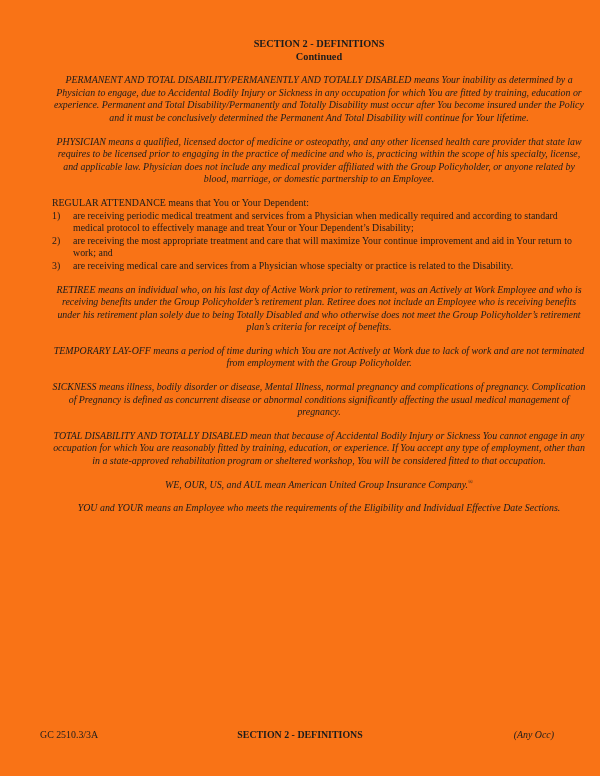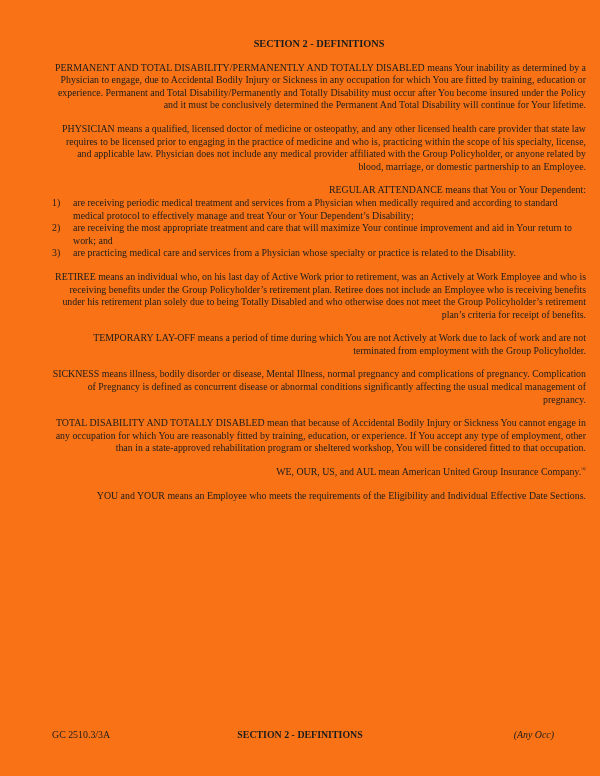--- a/index.html
+++ b/index.html
@@ -21,23 +21,24 @@
     width: 534px;
   }
   .doc-title, .doc-subtitle {
     text-align: center;
     font-weight: 700;
     font-size: 10.3px;
     margin: 0;
   }
   p.def {
     margin: 11px 0 0 0;
-    text-align: right;
+    text-align: center;
+    font-style: italic;
   }
-  p.def-intro { margin: 11px 0 0 0; text-align: right; }
+  p.def-intro { margin: 11px 0 0 0; }
   .att-list { margin: 0; }
   .att-item { display: flex; }
   .att-marker { flex: none; width: 21px; }
   .att-text { flex: 1; }
   sup.reg {
     font-size: 6.3px;
     line-height: 0;
     vertical-align: super;
   }
   .footer {
@@ -47,49 +48,50 @@
     width: 600px;
     height: 14px;
   }
   .footer-center {
     position: absolute;
     left: 0;
     width: 100%;
     text-align: center;
     font-weight: 700;
   }
-  .footer-left { position: absolute; left: 52px; top: 0; }
+  .footer-left { position: absolute; left: 40px; top: 0; }
   .footer-right { position: absolute; right: 46px; top: 0; font-style: italic; }
 </style>
 </head>
 <body>
 
 <div class="page">
   <div class="content">
 
     <div class="doc-title">SECTION 2 - DEFINITIONS</div>
+    <div class="doc-subtitle">Continued</div>
 
     <p class="def">PERMANENT AND TOTAL DISABILITY/PERMANENTLY AND TOTALLY DISABLED means Your inability as determined by a Physician to engage, due to Accidental Bodily Injury or Sickness in any occupation for which You are fitted by training, education or experience. Permanent and Total Disability/Permanently and Totally Disability must occur after You become insured under the Policy and it must be conclusively determined the Permanent And Total Disability will continue for Your lifetime.</p>
 
 
     <p class="def">PHYSICIAN means a qualified, licensed doctor of medicine or osteopathy, and any other licensed health care provider that state law requires to be licensed prior to engaging in the practice of medicine and who is, practicing within the scope of his specialty, license, and applicable law. Physician does not include any medical provider affiliated with the Group Policyholder, or anyone related by blood, marriage, or domestic partnership to an Employee.</p>
 
     <p class="def-intro">REGULAR ATTENDANCE means that You or Your Dependent:</p>
     <div class="att-list">
       <div class="att-item">
         <span class="att-marker">1)</span>
         <span class="att-text">are receiving periodic medical treatment and services from a Physician when medically required and according to standard medical protocol to effectively manage and treat Your or Your Dependent’s Disability;</span>
       </div>
       <div class="att-item">
         <span class="att-marker">2)</span>
         <span class="att-text">are receiving the most appropriate treatment and care that will maximize Your continue improvement and aid in Your return to work; and</span>
       </div>
       <div class="att-item">
         <span class="att-marker">3)</span>
-        <span class="att-text">are practicing medical care and services from a Physician whose specialty or practice is related to the Disability.</span>
+        <span class="att-text">are receiving medical care and services from a Physician whose specialty or practice is related to the Disability.</span>
       </div>
     </div>
 
     <p class="def">RETIREE means an individual who, on his last day of Active Work prior to retirement, was an Actively at Work Employee and who is receiving benefits under the Group Policyholder’s retirement plan. Retiree does not include an Employee who is receiving benefits under his retirement plan solely due to being Totally Disabled and who otherwise does not meet the Group Policyholder’s retirement plan’s criteria for receipt of benefits.</p>
 
     <p class="def">TEMPORARY LAY-OFF means a period of time during which You are not Actively at Work due to lack of work and are not terminated from employment with the Group Policyholder.</p>
 
     <p class="def">SICKNESS means illness, bodily disorder or disease, Mental Illness, normal pregnancy and complications of pregnancy. Complication of Pregnancy is defined as concurrent disease or abnormal conditions significantly affecting the usual medical management of pregnancy.</p>
 
     <p class="def">TOTAL DISABILITY AND TOTALLY DISABLED mean that because of Accidental Bodily Injury or Sickness You cannot engage in any occupation for which You are reasonably fitted by training, education, or experience. If You accept any type of employment, other than in a state-approved rehabilitation program or sheltered workshop, You will be considered fitted to that occupation.</p>

